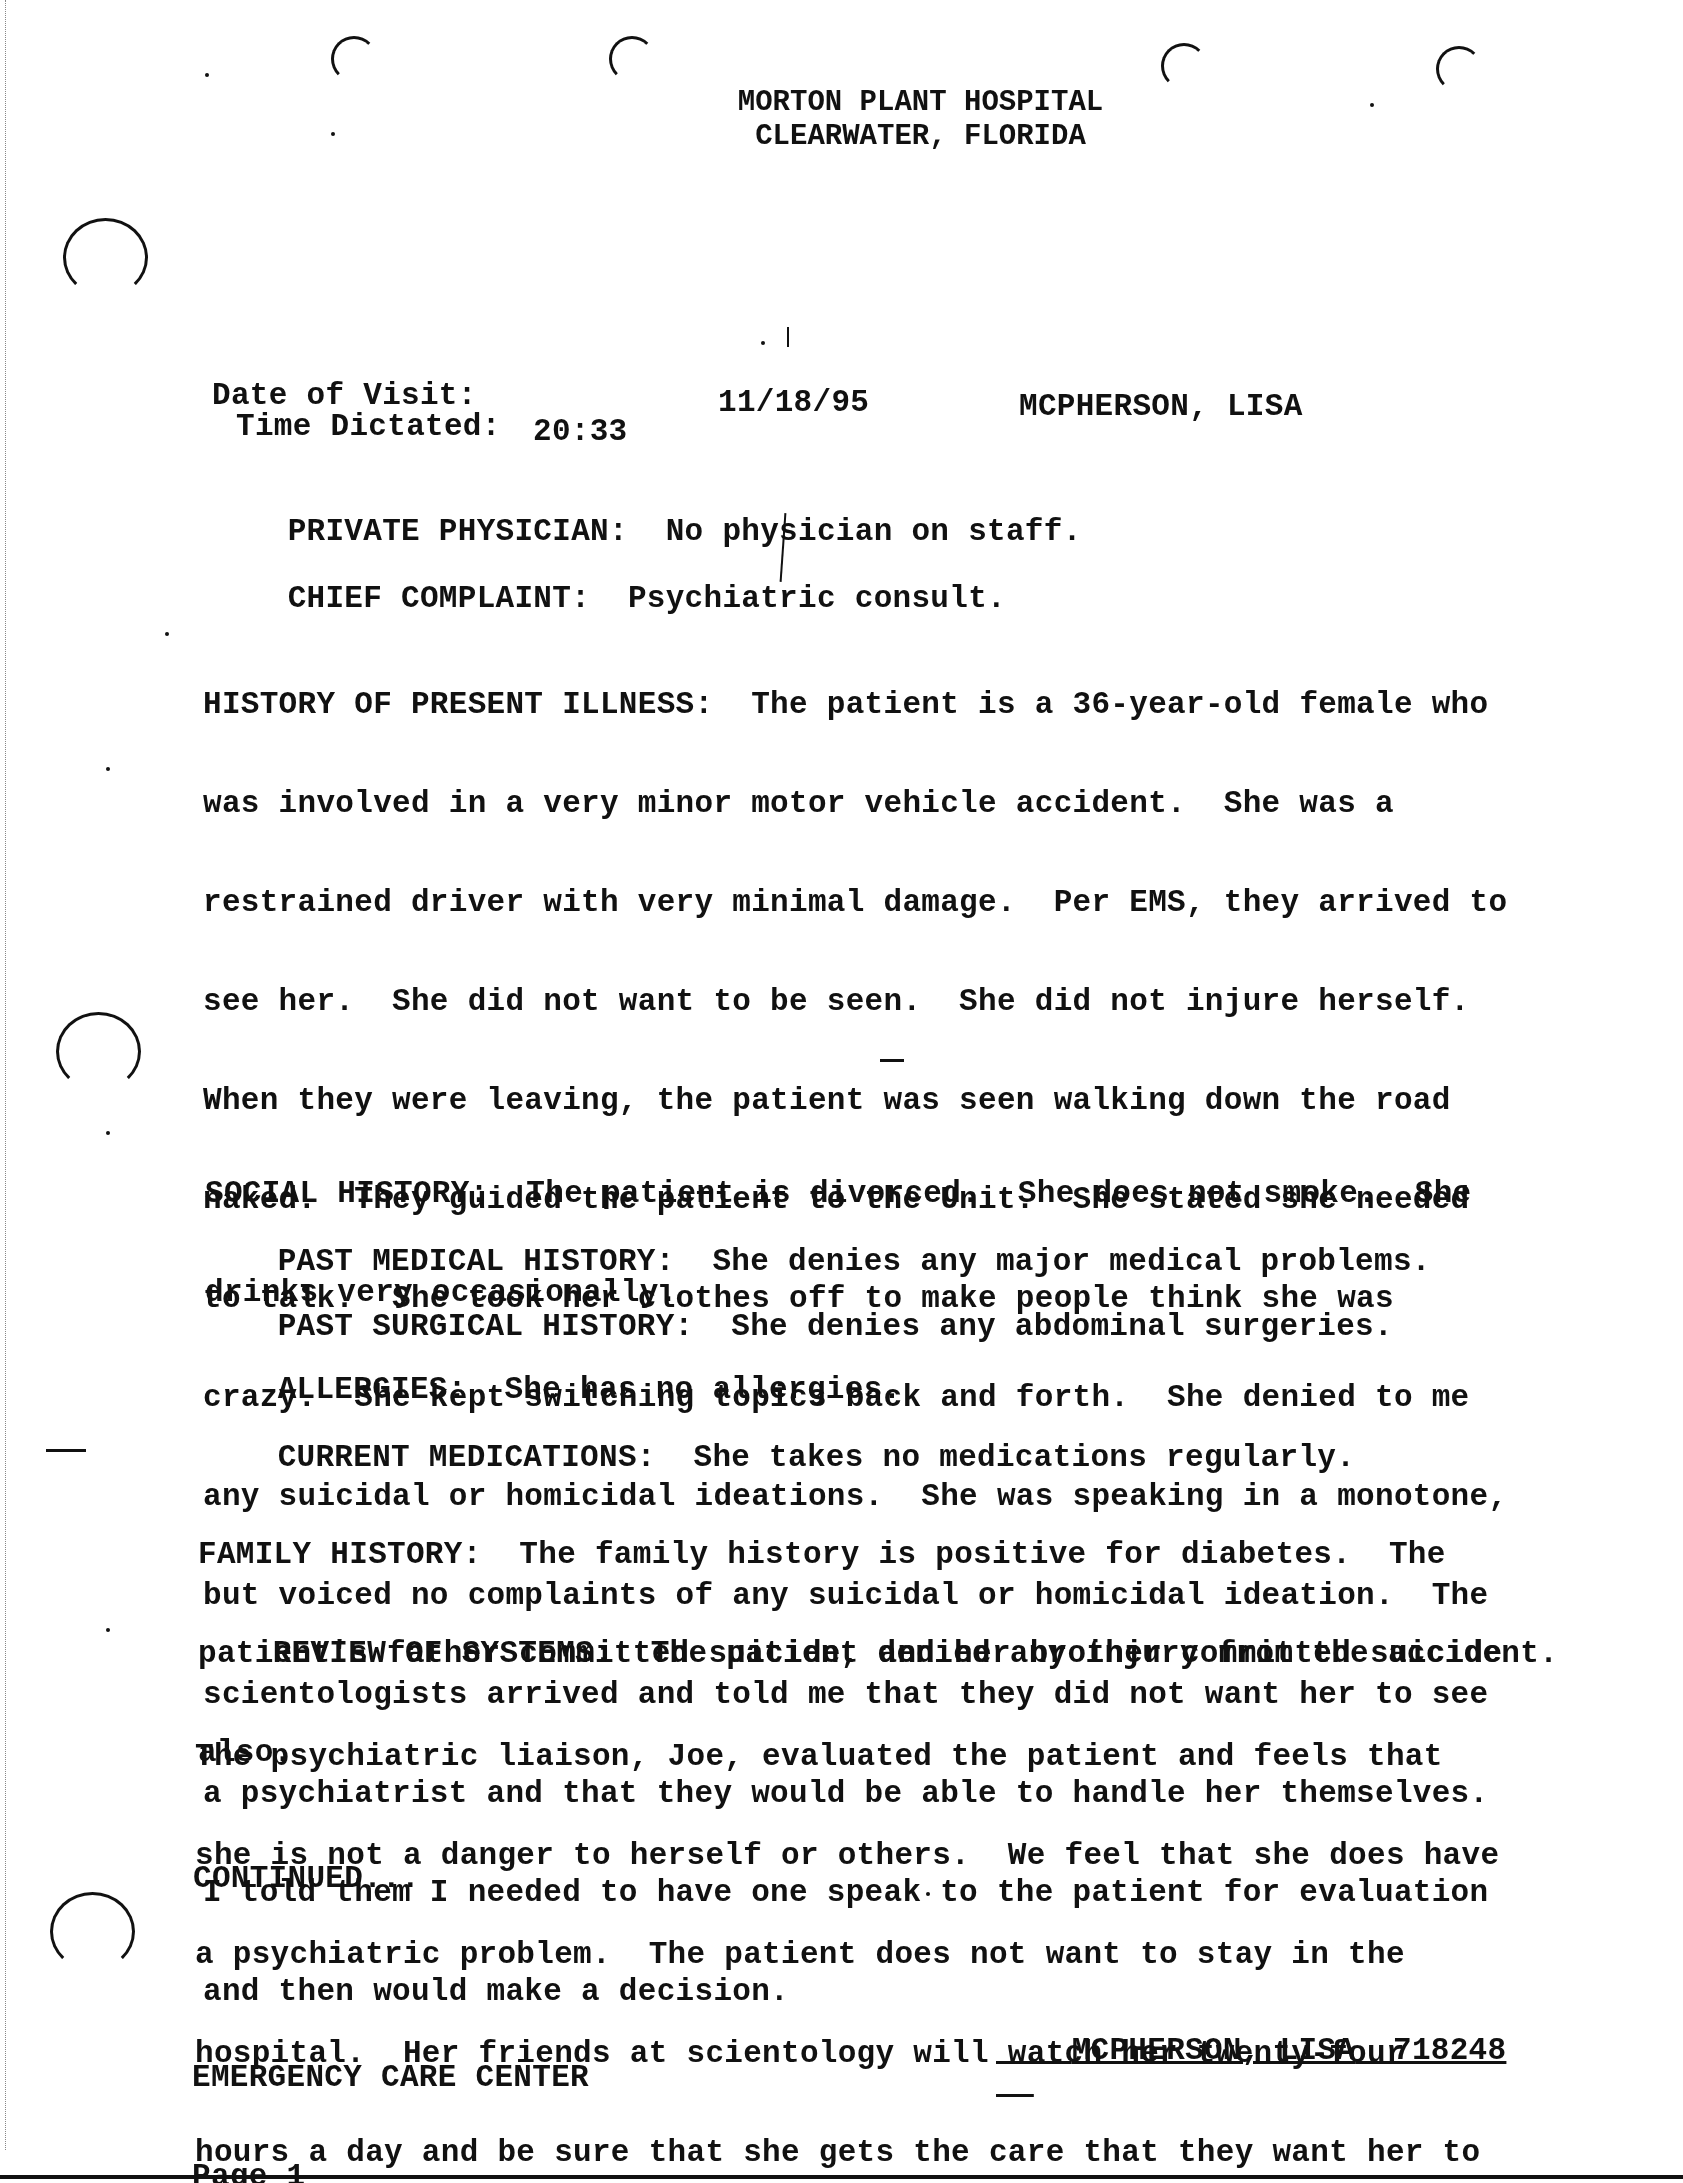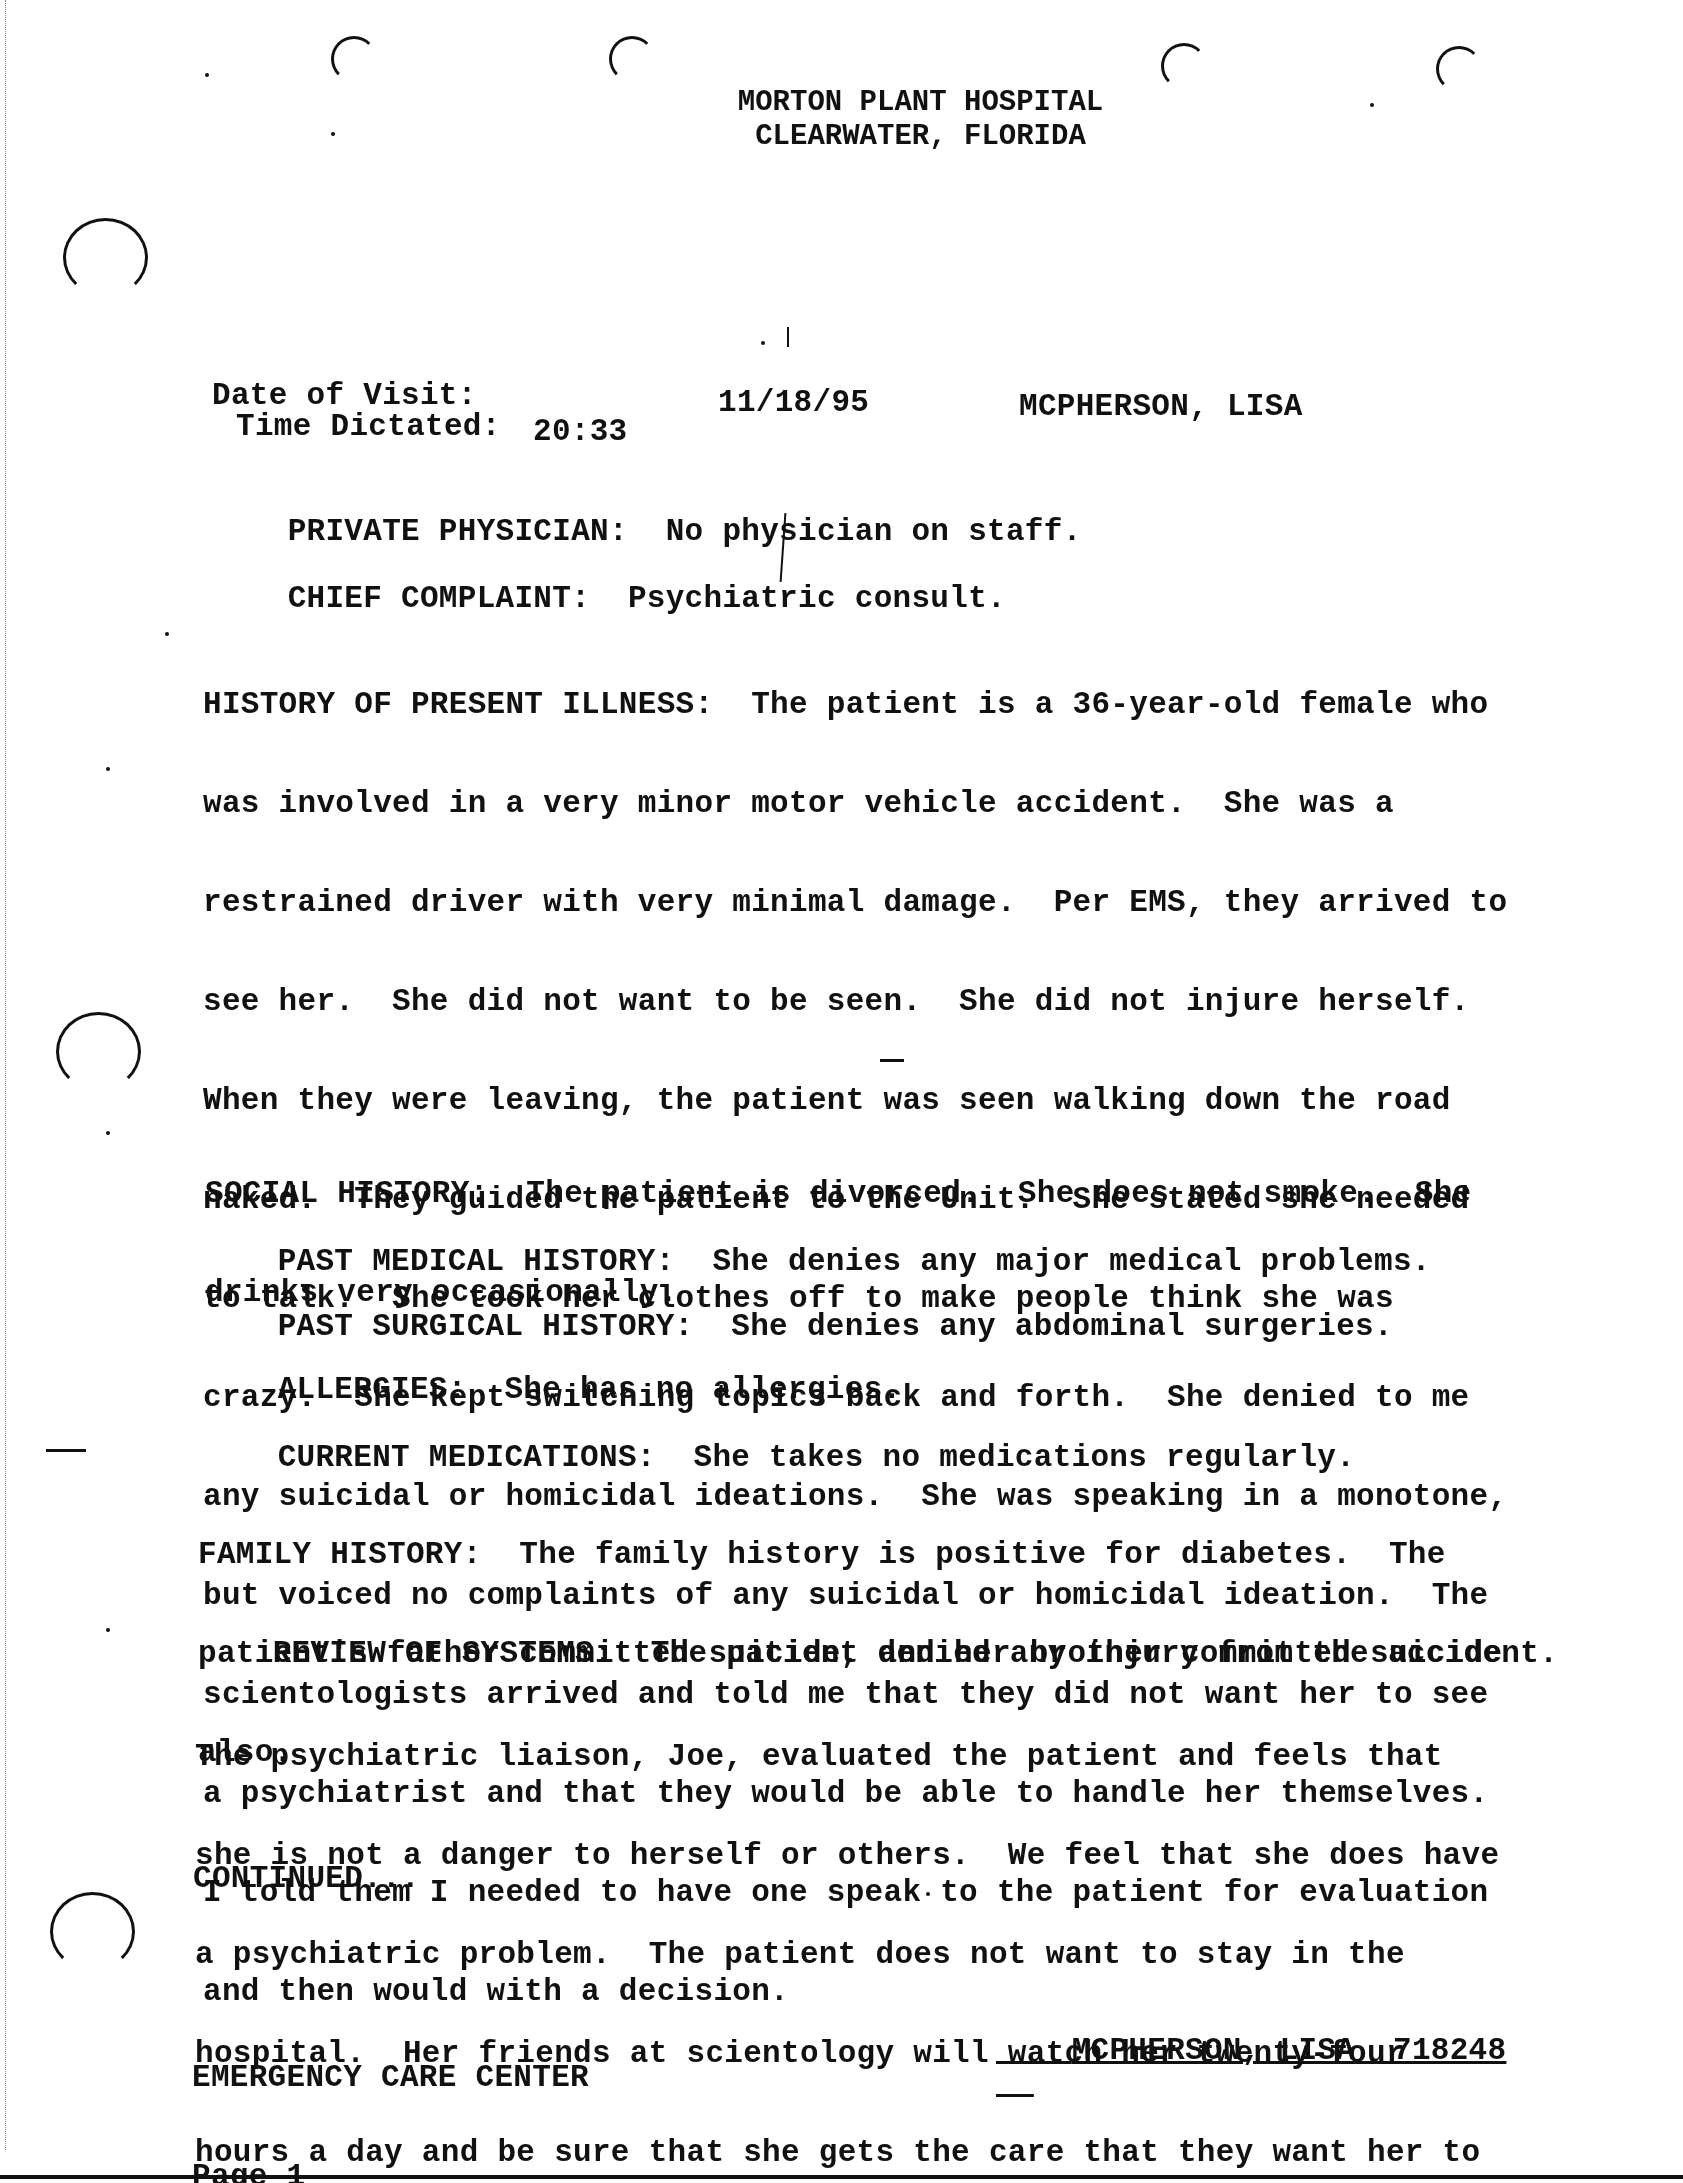--- a/index.html
+++ b/index.html
@@ -72,21 +72,21 @@
     <div>see her.  She did not want to be seen.  She did not injure herself.</div>
     <div>When they were leaving, the patient was seen walking down the road</div>
     <div>naked.  They guided the patient to the Unit.  She stated she needed</div>
     <div>to talk.  She took her clothes off to make people think she was</div>
     <div>crazy.  She kept switching topics back and forth.  She denied to me</div>
     <div>any suicidal or homicidal ideations.  She was speaking in a monotone,</div>
     <div>but voiced no complaints of any suicidal or homicidal ideation.  The</div>
     <div>scientologists arrived and told me that they did not want her to see</div>
     <div>a psychiatrist and that they would be able to handle her themselves.</div>
     <div>I told them I needed to have one speak to the patient for evaluation</div>
-    <div>and then would with a decision.</div>
+    <div>and then would make a decision.</div>
   </div>
 
   <div class="abs text" style="left:205px;top:1111px;">
     <div><span>SOCIAL HISTORY:</span>&nbsp;&nbsp;<span>The patient is divorced.  She does not smoke.  She</span></div>
     <div>drinks very occasionally.</div>
   </div>
 
   <div class="abs text" style="left:202px;top:1212px;">
     <span>PAST MEDICAL HISTORY:</span>&nbsp;&nbsp;<span>She denies any major medical problems.</span>
   </div>

